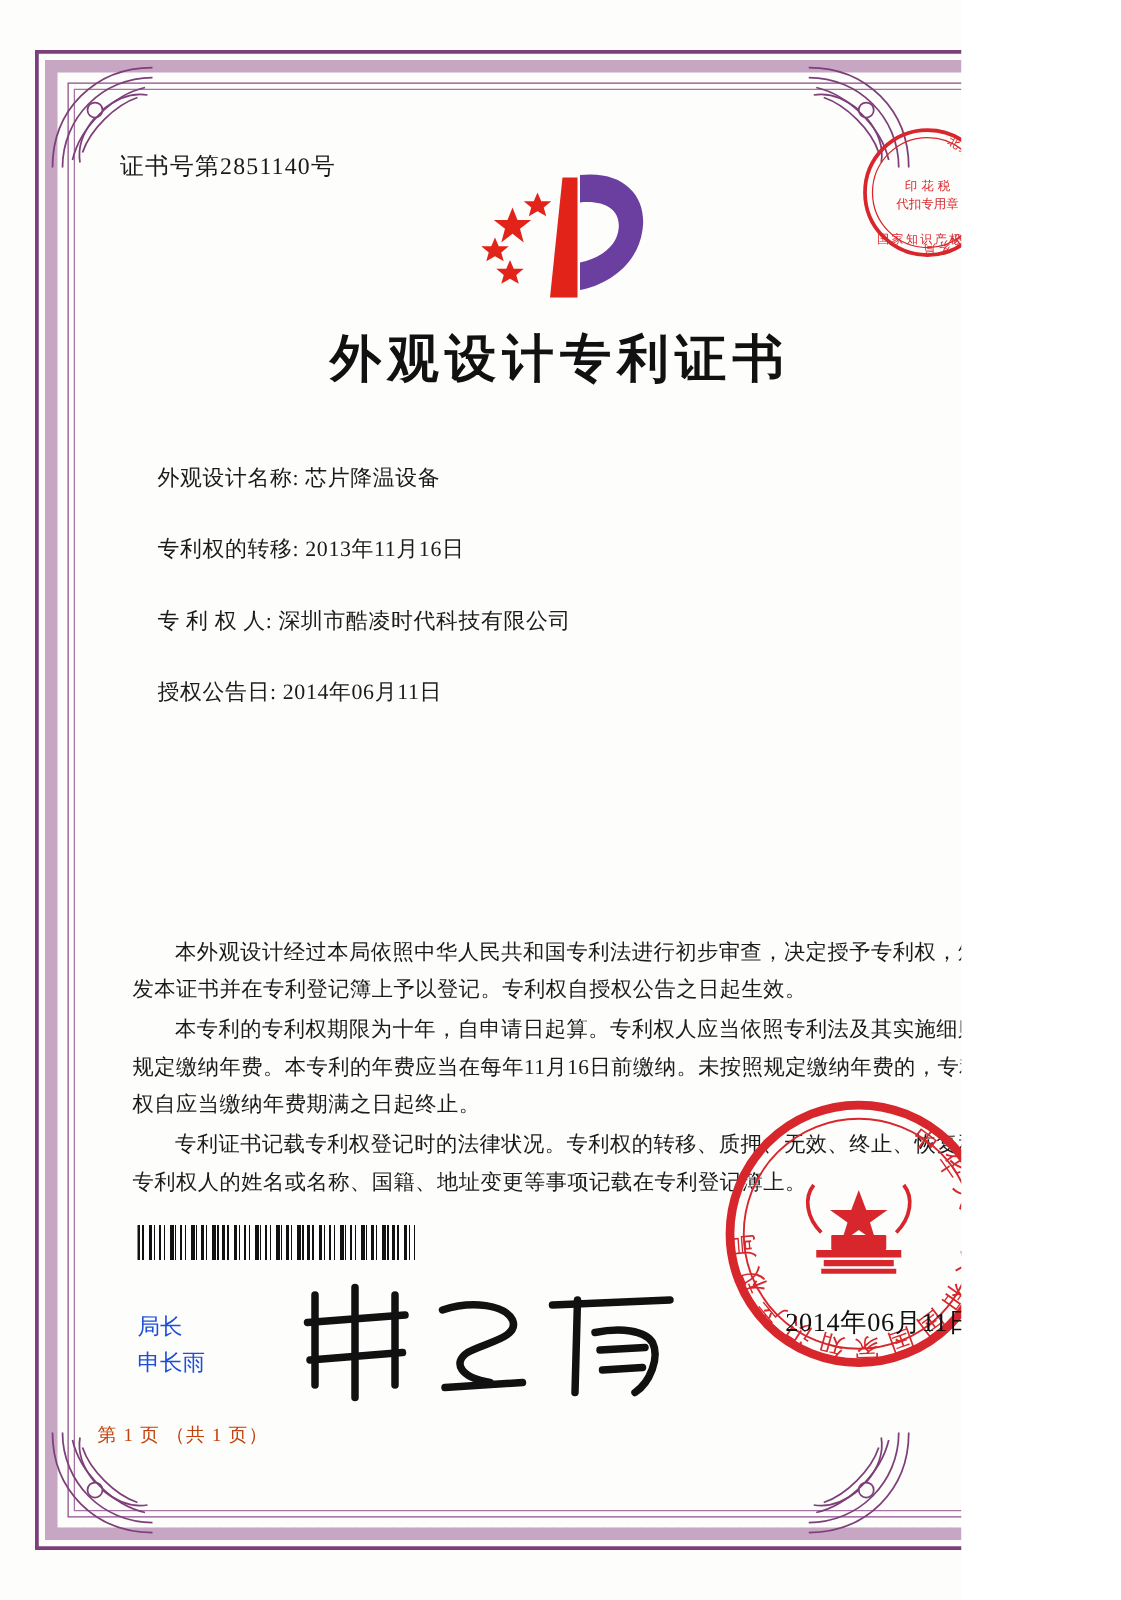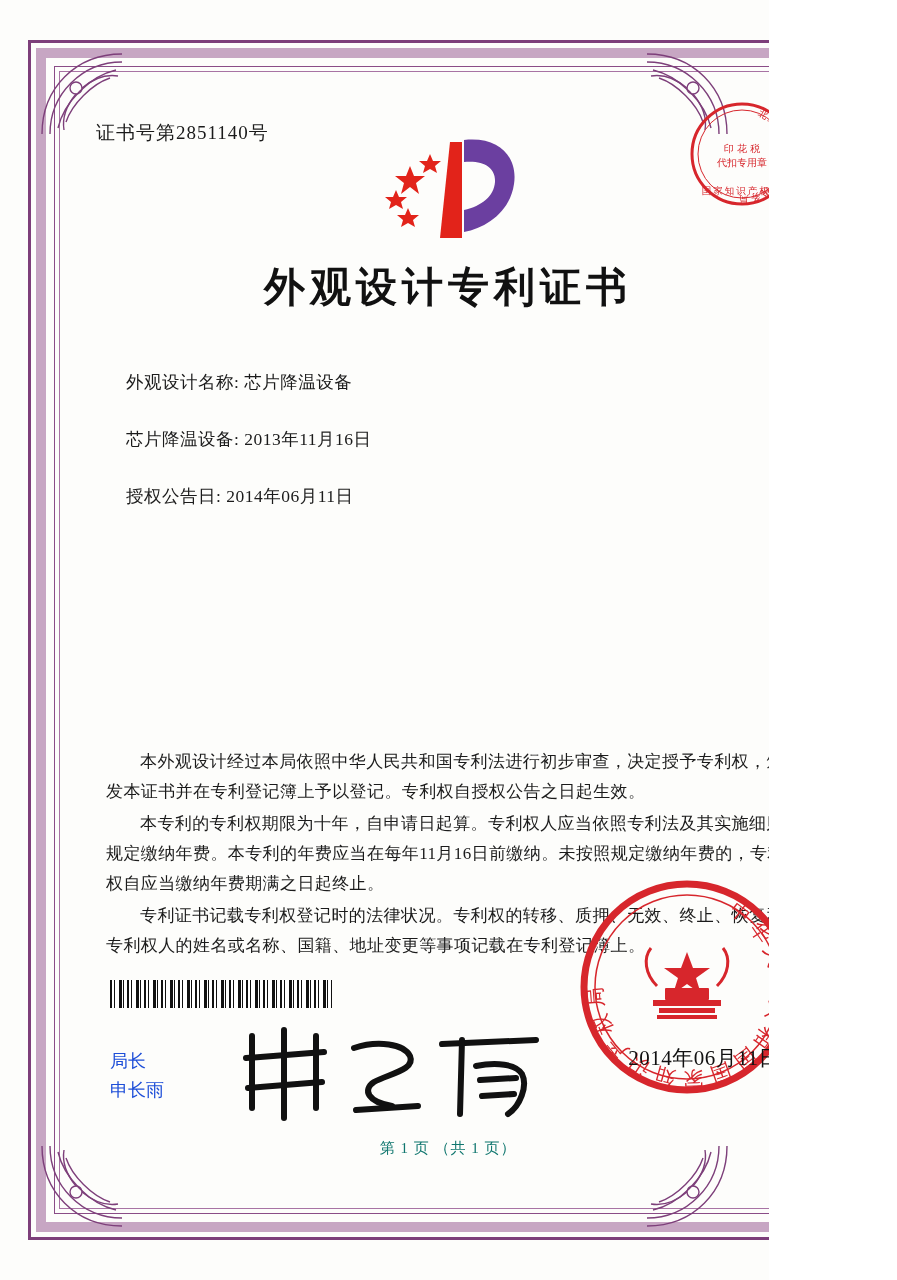--- a/index.html
+++ b/index.html
@@ -185,23 +185,22 @@
     right: 38px; bottom: 118px;
     font-size: 21px;
     color: #111;
     letter-spacing: .5px;
   }
 
   .page-no {
     position: absolute;
     left: 0; bottom: 32px;
     width: 740px;
-    text-align: center;
     font-size: 15px;
-    color: #0f766e;
+    color: #c2410c;
     letter-spacing: 1px;
   }
 </style>
 </head>
 <body>
 
 <div class="page">
 
   <div class="border-outer"></div>
   <div class="border-mid"></div>
@@ -293,21 +292,22 @@
         <text x="54" y="52" font-size="10" fill="#d7262c" text-anchor="middle" font-family="'DejaVu Serif',serif">印 花 税</text>
         <text x="54" y="66" font-size="10" fill="#d7262c" text-anchor="middle" font-family="'DejaVu Serif',serif">代扣专用章</text>
         <text x="54" y="94" font-size="9.5" fill="#d7262c" text-anchor="middle" font-family="'DejaVu Serif',serif" letter-spacing="2">国家知识产权局</text>
       </svg>
     </div>
 
     <div class="title">外观设计专利证书</div>
 
     <div class="fields">
       <div class="field">外观设计名称: 芯片降温设备</div>
-      <div class="field">芯片降温设备: 2013年11月16日</div>
+      <div class="field">专利权的转移: 2013年11月16日</div>
+      <div class="field">专 利 权 人: 深圳市酷凌时代科技有限公司</div>
       <div class="field">授权公告日: 2014年06月11日</div>
     </div>
 
     <div class="paras">
       <div class="para">本外观设计经过本局依照中华人民共和国专利法进行初步审查，决定授予专利权，颁发本证书并在专利登记簿上予以登记。专利权自授权公告之日起生效。</div>
       <div class="para">本专利的专利权期限为十年，自申请日起算。专利权人应当依照专利法及其实施细则规定缴纳年费。本专利的年费应当在每年11月16日前缴纳。未按照规定缴纳年费的，专利权自应当缴纳年费期满之日起终止。</div>
       <div class="para">专利证书记载专利权登记时的法律状况。专利权的转移、质押、无效、终止、恢复和专利权人的姓名或名称、国籍、地址变更等事项记载在专利登记簿上。</div>
     </div>
 
     <div class="barcode"></div>

